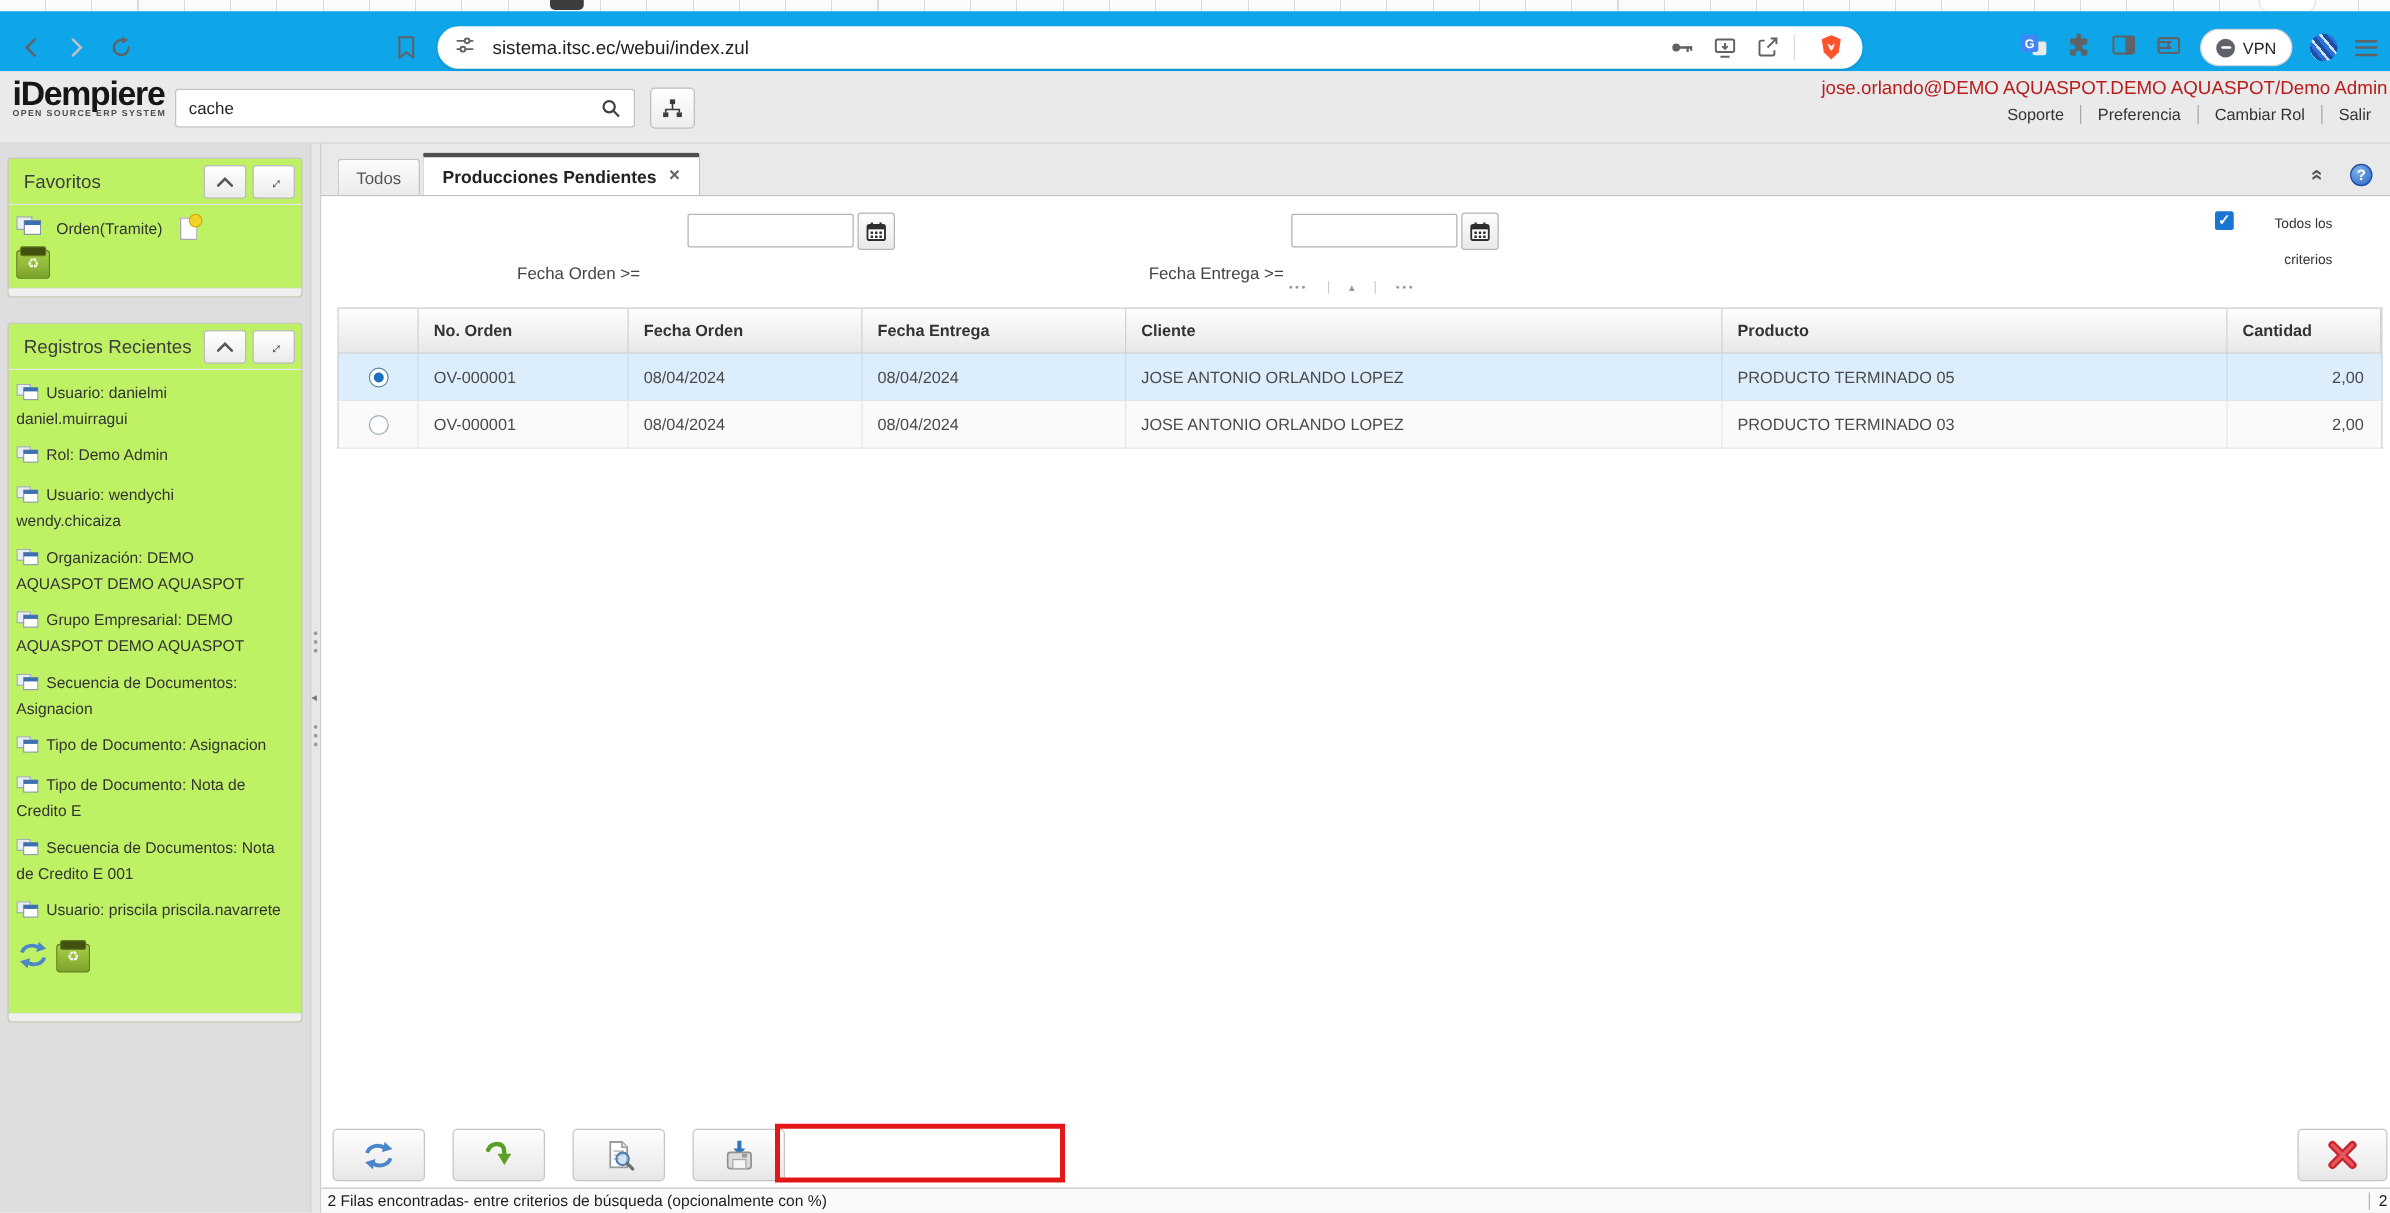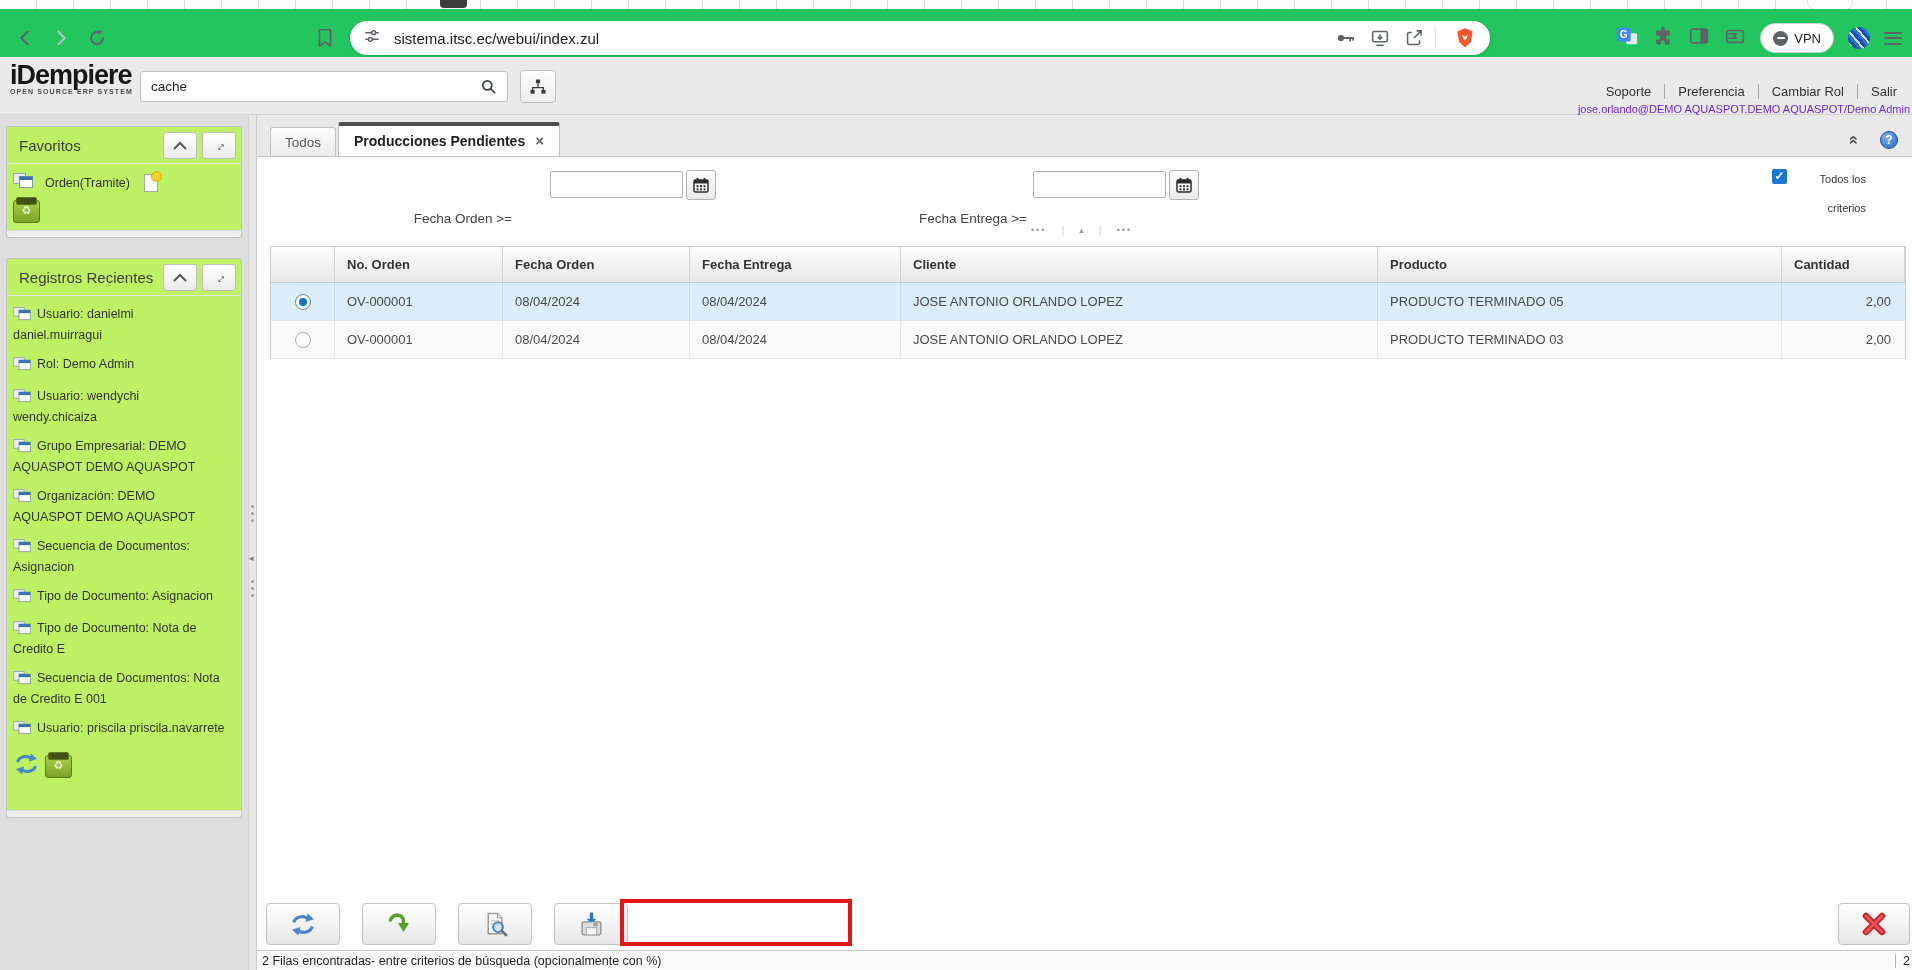--- a/index.html
+++ b/index.html
@@ -4,21 +4,21 @@
 <style>
   *{box-sizing:border-box;margin:0;padding:0;}
   html,body{width:1912px;height:970px;overflow:hidden;font-family:"Liberation Sans",sans-serif;background:#e9e9e9;}
 
   
   .chrome{position:absolute;top:0;left:0;width:1912px;height:57px;background:#f5f6f7;}
   .tabstrip{position:absolute;top:0;left:0;width:100%;height:9px;background:#fbfbfc;
     background-image:repeating-linear-gradient(90deg,transparent 0 36px,#d9d9d9 36px 37px);}
   .tab-dark{position:absolute;left:440px;top:0;width:27px;height:8px;background:#3d3d3d;border-radius:0 0 4px 4px;}
   .tab-chip{position:absolute;left:1807px;top:0;width:46px;height:10px;background:#fff;border:1px solid #e2e2e2;border-top:none;border-radius:0 0 8px 8px;}
-  .toolbar{position:absolute;top:9px;left:0;width:100%;height:48px;background:#22c55e;}
+  .toolbar{position:absolute;top:9px;left:0;width:100%;height:48px;background:#0ea5e9;}
   .navic{position:absolute;top:16px;width:26px;height:26px;display:flex;align-items:center;justify-content:center;}
   .url-pill{position:absolute;left:350px;top:12px;width:1140px;height:34px;background:#fff;border-radius:17px;
     box-shadow:0 1px 3px rgba(0,0,0,.15);display:flex;align-items:center;padding:0 12px;}
   .url-text{font-size:15px;color:#202124;margin-left:12px;flex:1;}
   .pill-ic{width:26px;height:26px;display:flex;align-items:center;justify-content:center;margin-left:8px;}
   .pill-sep{width:1px;height:20px;background:#dadce0;margin:0 8px;}
   .chrome-right{position:absolute;right:10px;top:12px;height:34px;display:flex;align-items:center;gap:14px;}
   .vpn-pill{height:30px;border:1px solid #d0d3d8;border-radius:15px;background:#fff;display:flex;align-items:center;gap:6px;padding:0 12px;}
   .vpn-dot{width:15px;height:15px;border-radius:50%;background:#5f6368;position:relative;}
   .vpn-dot::after{content:"";position:absolute;left:3.5px;top:6.5px;width:8px;height:2px;background:#fff;border-radius:1px;}
@@ -30,21 +30,21 @@
   
   .appheader{position:absolute;top:57px;left:0;width:1912px;height:58px;background:#eaeaea;border-bottom:1px solid #d5d5d5;}
   .logo{position:absolute;left:10px;top:3px;width:130px;}
   .logo-title{font-size:27px;font-weight:bold;color:#161616;letter-spacing:-1px;line-height:30px;}
   .logo-sub{font-size:7px;font-weight:bold;color:#4c4c4c;letter-spacing:1.1px;margin-top:-2px;}
   .searchwrap{position:absolute;left:140px;top:14px;width:368px;height:31px;border:1px solid #c3c3c3;border-radius:3px;background:#fff;display:flex;}
   .searchwrap input{flex:1;border:none;outline:none;font-size:13.5px;padding:0 10px;font-family:inherit;color:#222;background:transparent;}
   .search-btn{width:36px;display:flex;align-items:center;justify-content:center;cursor:pointer;}
   .sitemap-btn{position:absolute;left:520px;top:13px;width:36px;height:33px;border:1px solid #c0c0c0;border-radius:4px;
     background:linear-gradient(#ffffff,#ededed);display:flex;align-items:center;justify-content:center;}
-  .user-info{position:absolute;right:2px;top:5px;font-size:11px;color:#6d28d9;white-space:nowrap;margin-top:41px;}
+  .user-info{position:absolute;right:2px;top:5px;font-size:15px;color:#b91c1c;white-space:nowrap;}
   .user-links{position:absolute;right:2px;top:27px;font-size:13px;color:#333;display:flex;align-items:center;white-space:nowrap;}
   .ulink{padding:0 13px;cursor:pointer;}
   .ulink + .ulink{border-left:1px solid #a8a8a8;}
 
   
   .sidebar{position:absolute;top:115px;left:0;width:248px;height:855px;background:#dedede;}
   .panel{position:absolute;left:6px;width:236px;background:#bef264;border:1px solid #c6c6c6;border-radius:3px;}
   .panel-fav{top:11px;height:112px;}
   .panel-rec{top:143px;height:560px;}
   .panel-header{height:37px;border-bottom:1px solid #e6e6e6;display:flex;align-items:center;padding:0 5px 0 12px;}
@@ -327,26 +327,26 @@
             </svg></span><span>Rol: Demo Admin</span></div>
       <div class="rec-item"><span class="winic"><svg width="18" height="14" viewBox="0 0 20 16">
               <rect x="0.5" y="0.5" width="12" height="10" fill="#e8edf2" stroke="#98a6b3"></rect>
               <rect x="6.5" y="3.5" width="13" height="11" fill="#fff" stroke="#8899a6"></rect>
               <rect x="6.5" y="3.5" width="13" height="3.5" fill="#3a6fb0"></rect>
             </svg></span><span>Usuario: wendychi wendy.chicaiza</span></div>
       <div class="rec-item"><span class="winic"><svg width="18" height="14" viewBox="0 0 20 16">
               <rect x="0.5" y="0.5" width="12" height="10" fill="#e8edf2" stroke="#98a6b3"></rect>
               <rect x="6.5" y="3.5" width="13" height="11" fill="#fff" stroke="#8899a6"></rect>
               <rect x="6.5" y="3.5" width="13" height="3.5" fill="#3a6fb0"></rect>
+            </svg></span><span>Organización: DEMO AQUASPOT DEMO AQUASPOT</span></div>
+      <div class="rec-item"><span class="winic"><svg width="18" height="14" viewBox="0 0 20 16">
+              <rect x="0.5" y="0.5" width="12" height="10" fill="#e8edf2" stroke="#98a6b3"></rect>
+              <rect x="6.5" y="3.5" width="13" height="11" fill="#fff" stroke="#8899a6"></rect>
+              <rect x="6.5" y="3.5" width="13" height="3.5" fill="#3a6fb0"></rect>
             </svg></span><span>Grupo Empresarial: DEMO AQUASPOT DEMO AQUASPOT</span></div>
-      <div class="rec-item"><span class="winic"><svg width="18" height="14" viewBox="0 0 20 16">
-              <rect x="0.5" y="0.5" width="12" height="10" fill="#e8edf2" stroke="#98a6b3"></rect>
-              <rect x="6.5" y="3.5" width="13" height="11" fill="#fff" stroke="#8899a6"></rect>
-              <rect x="6.5" y="3.5" width="13" height="3.5" fill="#3a6fb0"></rect>
-            </svg></span><span>Organización: DEMO AQUASPOT DEMO AQUASPOT</span></div>
       <div class="rec-item"><span class="winic"><svg width="18" height="14" viewBox="0 0 20 16">
               <rect x="0.5" y="0.5" width="12" height="10" fill="#e8edf2" stroke="#98a6b3"></rect>
               <rect x="6.5" y="3.5" width="13" height="11" fill="#fff" stroke="#8899a6"></rect>
               <rect x="6.5" y="3.5" width="13" height="3.5" fill="#3a6fb0"></rect>
             </svg></span><span>Secuencia de Documentos: Asignacion</span></div>
       <div class="rec-item"><span class="winic"><svg width="18" height="14" viewBox="0 0 20 16">
               <rect x="0.5" y="0.5" width="12" height="10" fill="#e8edf2" stroke="#98a6b3"></rect>
               <rect x="6.5" y="3.5" width="13" height="11" fill="#fff" stroke="#8899a6"></rect>
               <rect x="6.5" y="3.5" width="13" height="3.5" fill="#3a6fb0"></rect>
             </svg></span><span>Tipo de Documento: Asignacion</span></div>

